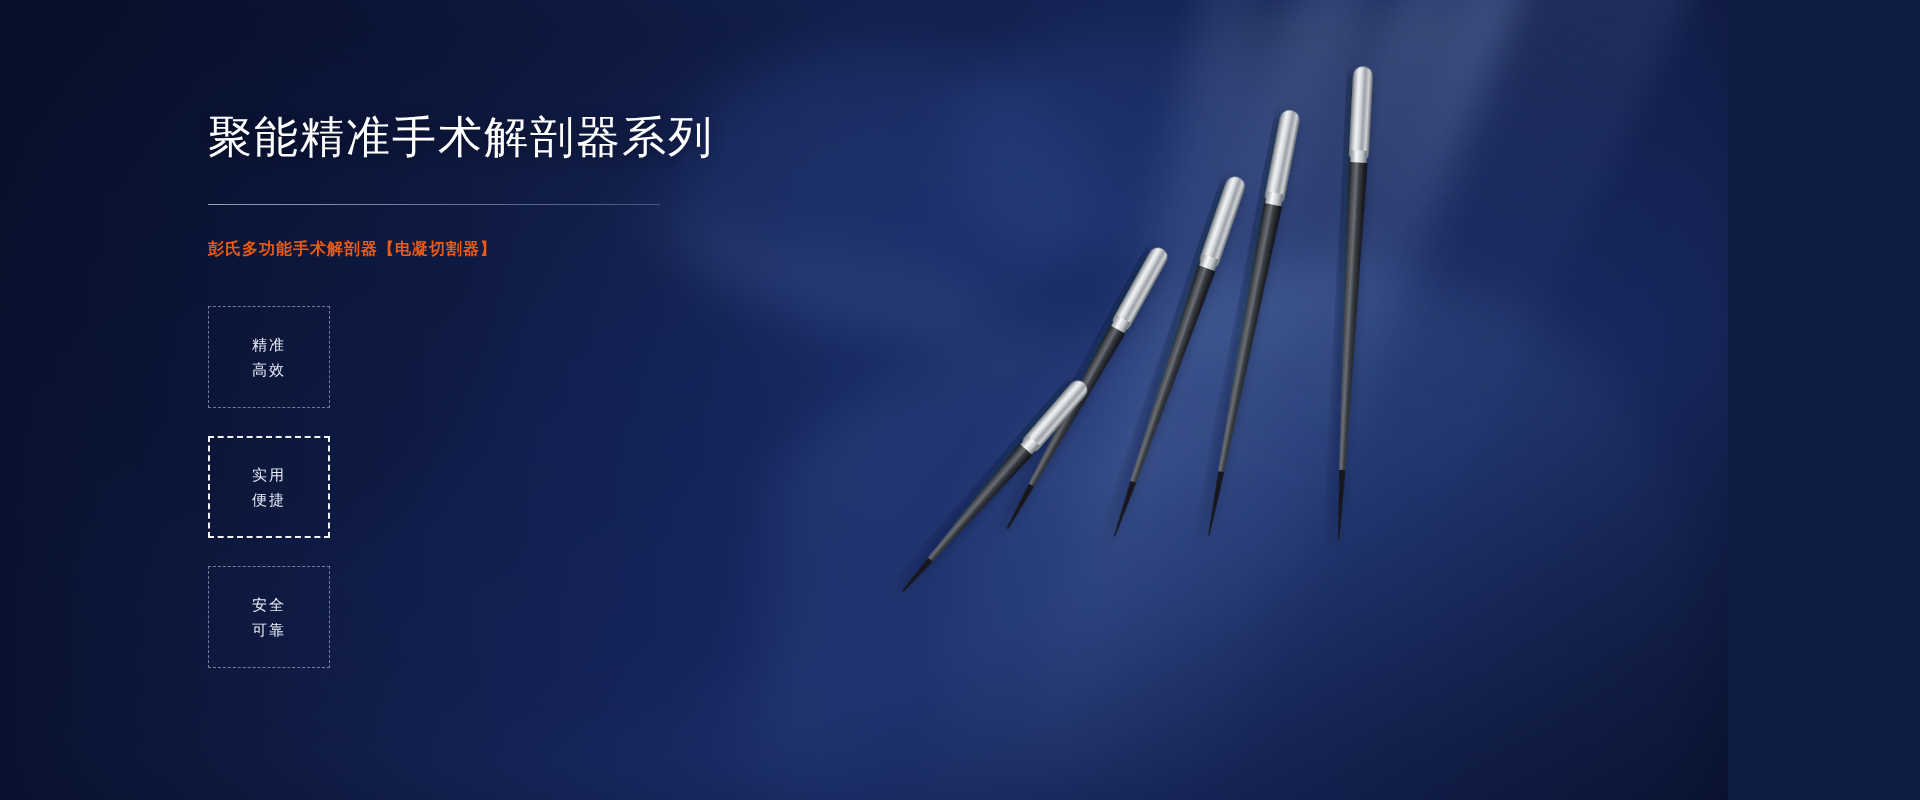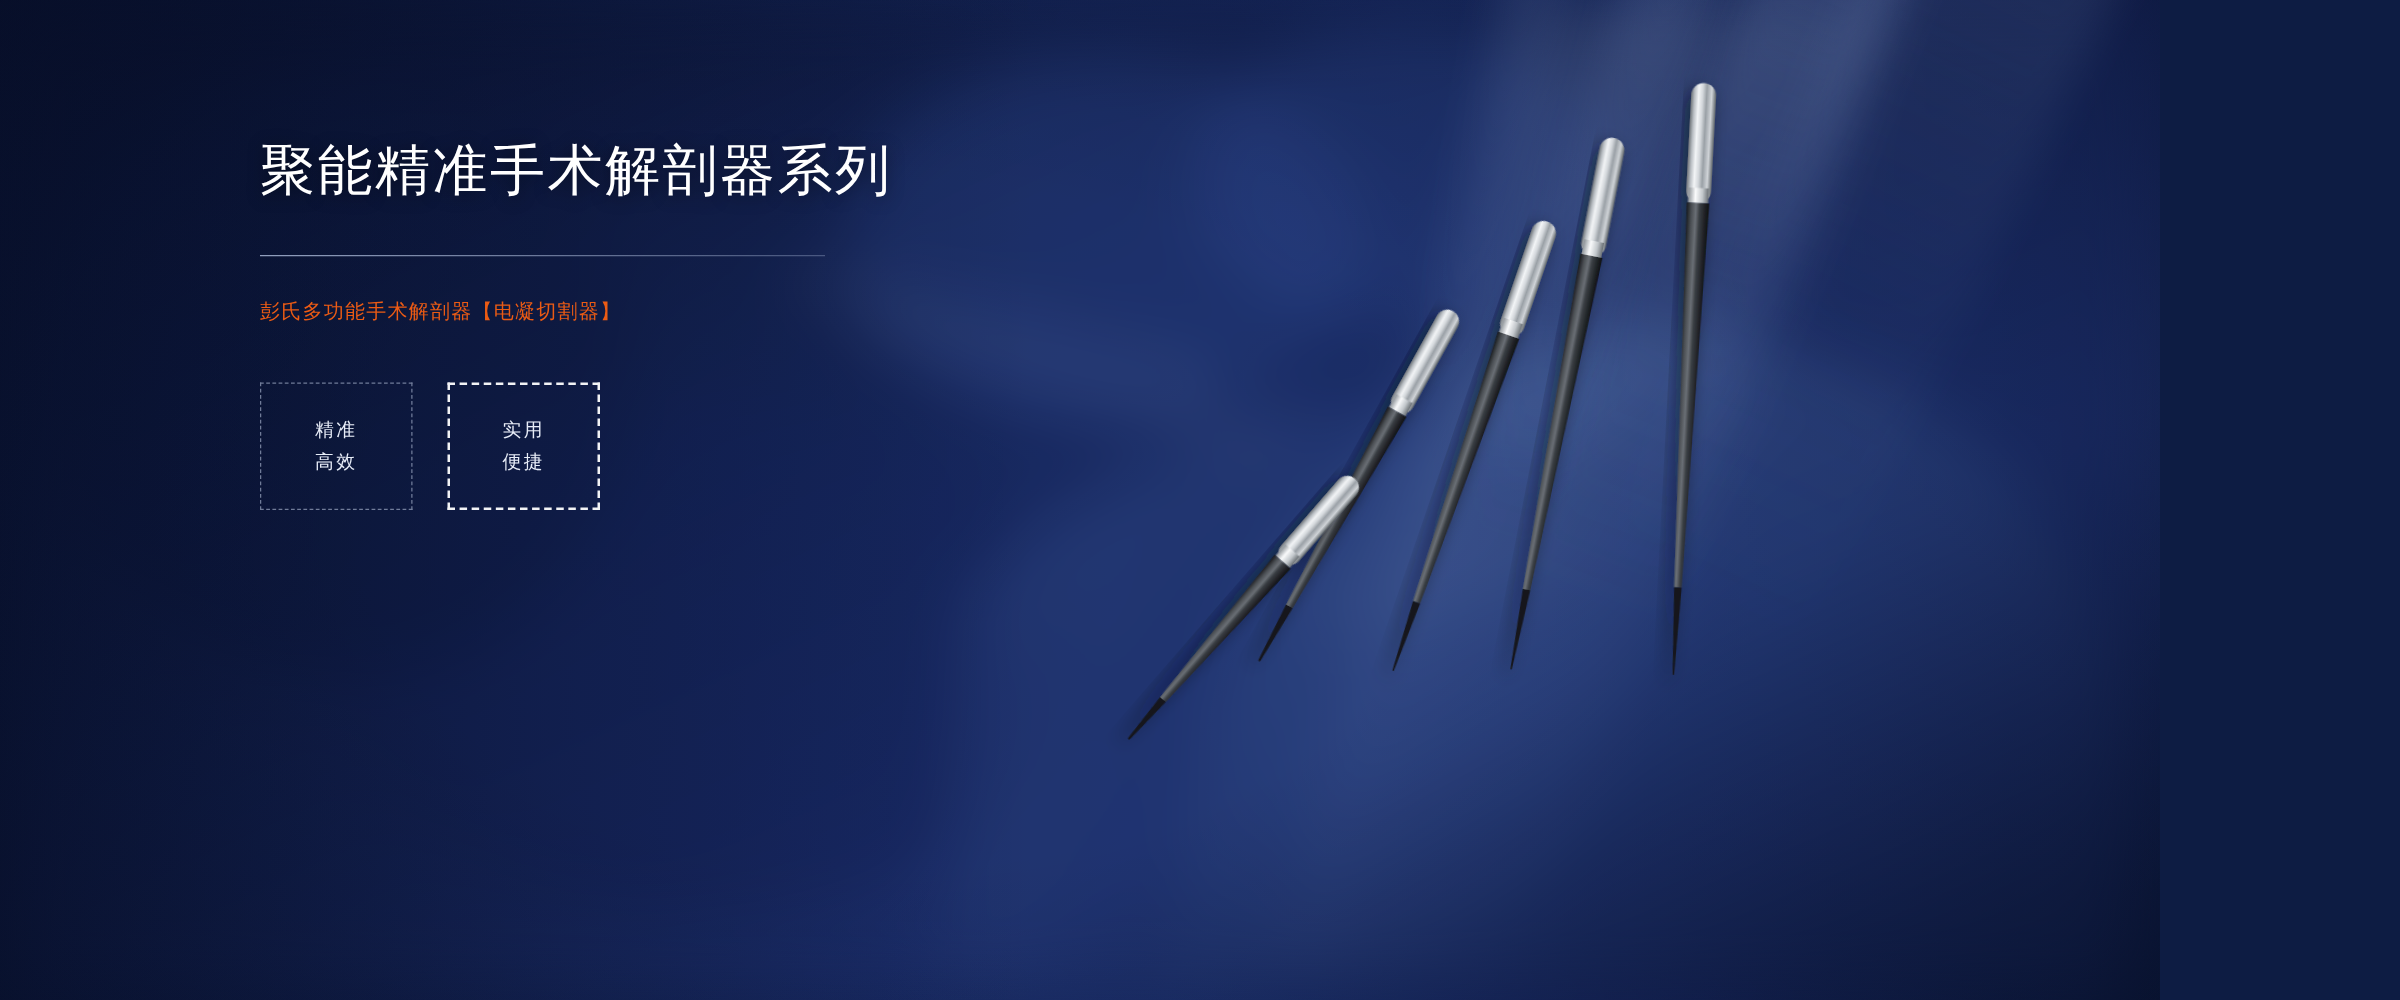--- a/index.html
+++ b/index.html
@@ -48,25 +48,25 @@
   .title-en{
     margin-top:8px;
     font-size:40px; font-weight:300; color:#8e99b4; letter-spacing:5px;
     line-height:1.15; white-space:nowrap;
   }
   .divider{
     margin-top:40px; width:452px; height:1px;
     background:linear-gradient(to right, rgba(190,205,235,0.75), rgba(190,205,235,0.30));
   }
   .product-name{
-    margin-top:34px; font-size:16px; font-weight:400; color:#ec5b14;
+    margin-top:34px; font-size:16px; font-weight:700; color:#ec5b14;
     letter-spacing:1px; white-space:nowrap;
   }
 
-  .features{ margin-top:46px; display:flex; gap:28px; }
+  .features{ margin-top:46px; display:flex; gap:28px;flex-direction:column; }
   .feature{
     width:122px; height:102px; display:flex; flex-direction:column;
     align-items:center; justify-content:center; gap:10px;
     border:1px dashed rgba(196,208,232,0.55);
   }
   .feature.accent{ border:2px dashed rgba(255,255,255,0.95);text-align:center; }
   .feature span{
     display:block; font-size:15px; color:#e8edf8; letter-spacing:2px; line-height:1;
   }
 
@@ -217,16 +217,20 @@
       <div class="feature">
         <span>精准</span>
         <span>高效</span>
       </div>
 
       <div class="feature accent">
         <span>实用</span>
         <span>便捷</span>
       </div>
 
+      <div class="feature">
+        <span>安全</span>
+        <span>可靠</span>
+      </div>
 
     </div>
   </div>
 </div>
 
 </body></html>

